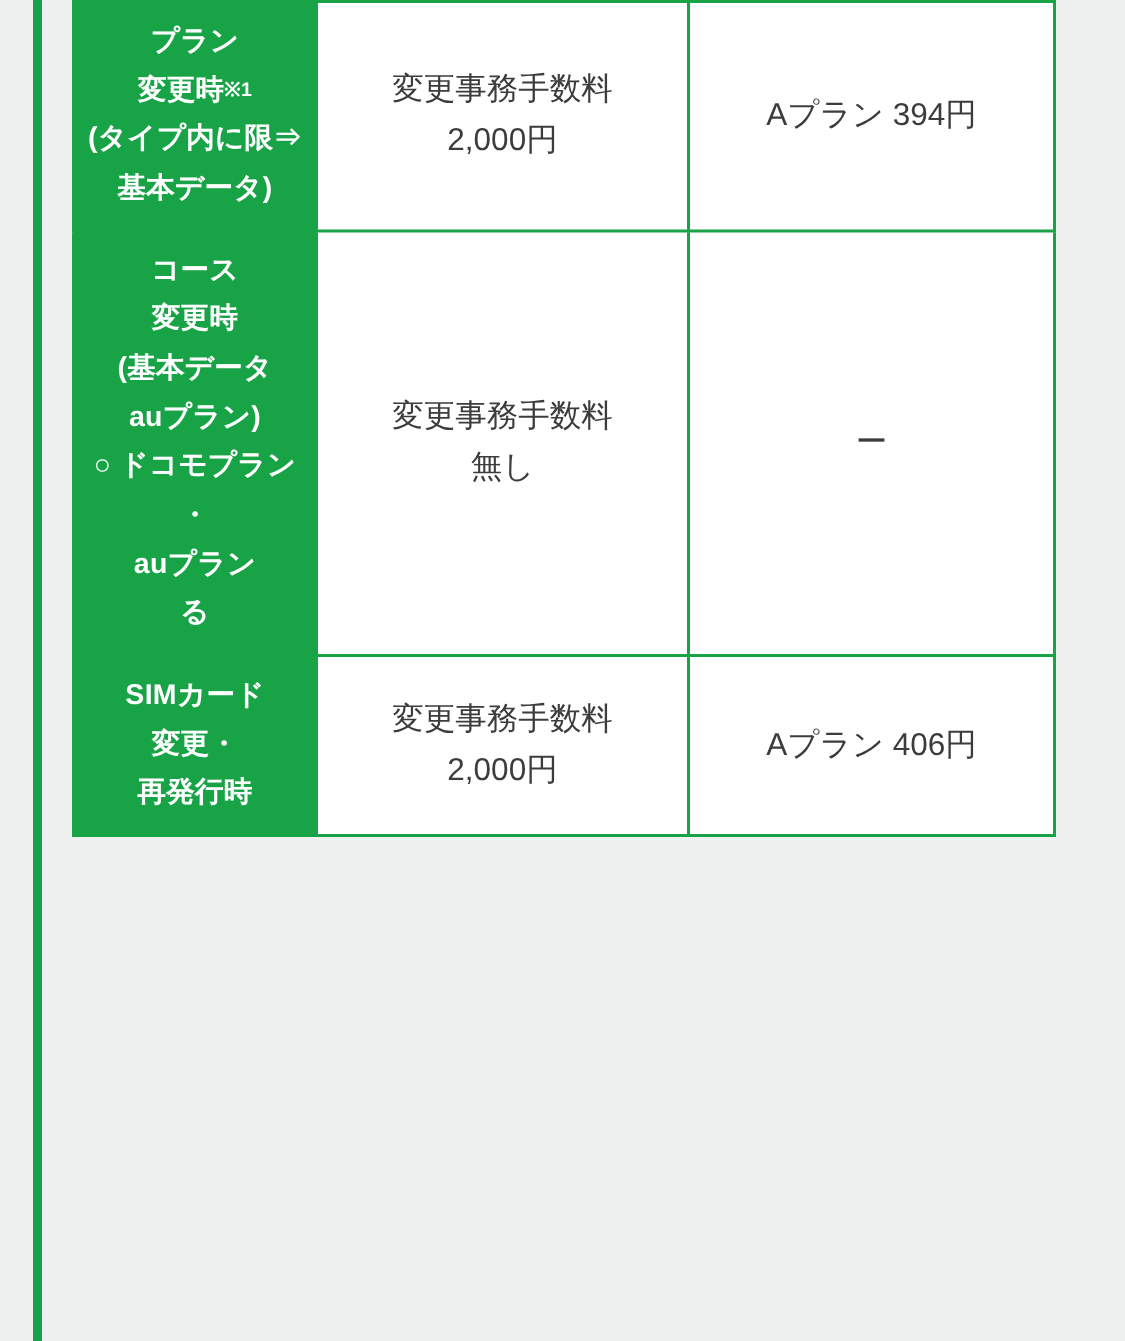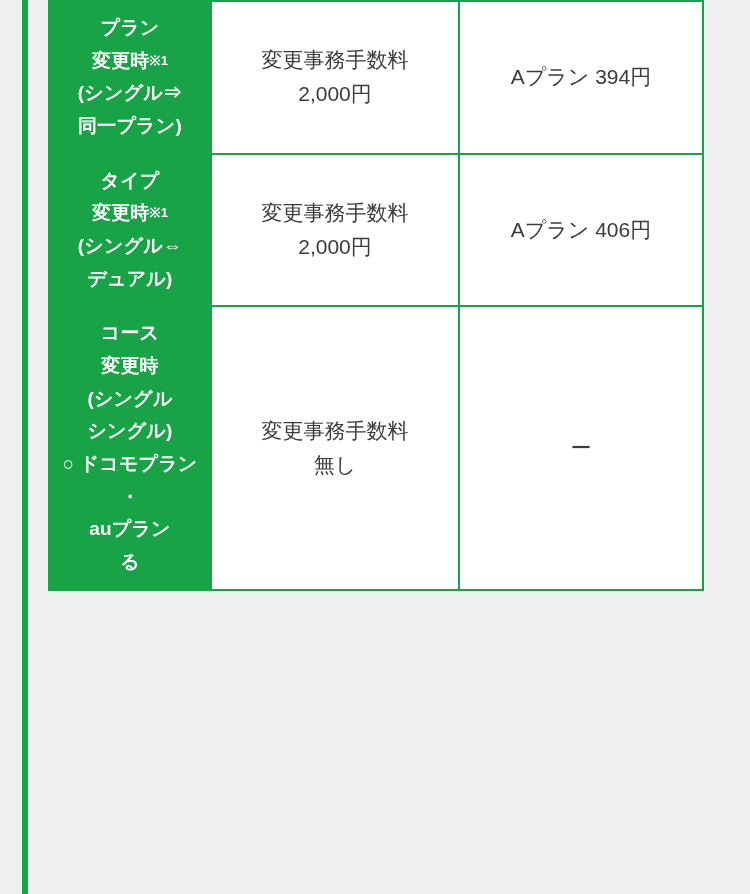--- a/index.html
+++ b/index.html
@@ -91,66 +91,65 @@
         <col class="c1">
         <col class="c2">
         <col class="c3">
       </colgroup>
       <tbody>
 
         <tr>
           <td class="head-cell">
             <span class="line">プラン</span>
             <span class="line nowrap"><span>変更時<span class="sup">※1</span></span></span>
-            <span class="line">(シングル⇒</span>
-            <span class="line">同一プラン)</span>
+            <span class="line">(タイプ内に限⇒</span>
+            <span class="line">基本データ)</span>
           </td>
           <td class="body-cell">
             <span class="line">変更事務手数料</span>
             <span class="line">2,000円</span>
           </td>
           <td class="body-cell">
             <span class="line">Aプラン 394円</span>
           </td>
         </tr>
 
-        <tr>
-          <td class="head-cell">
-            <span class="line">タイプ</span>
-            <span class="line nowrap"><span>変更時<span class="sup">※1</span></span></span>
-            <span class="line">(シングル⇔</span>
-            <span class="line">デュアル)</span>
-          </td>
-          <td class="body-cell">
-            <span class="line">変更事務手数料</span>
-            <span class="line">2,000円</span>
-          </td>
-          <td class="body-cell">
-            <span class="line">Aプラン 406円</span>
-          </td>
-        </tr>
 
         <tr>
           <td class="head-cell">
             <span class="line">コース</span>
             <span class="line">変更時</span>
-            <span class="line">(シングル</span>
-            <span class="line">シングル)</span>
+            <span class="line">(基本データ</span>
+            <span class="line">auプラン)</span>
             <span class="line">○ ドコモプラン</span>
             <span class="line">・</span>
             <span class="line">auプラン</span>
             <span class="line">る</span>
           </td>
           <td class="body-cell">
             <span class="line">変更事務手数料</span>
             <span class="line">無し</span>
           </td>
           <td class="body-cell dash">
             <span class="line">ー</span>
           </td>
         </tr>
 
+        <tr>
+          <td class="head-cell">
+            <span class="line">SIMカード</span>
+            <span class="line">変更・</span>
+            <span class="line">再発行時</span>
+          </td>
+          <td class="body-cell">
+            <span class="line">変更事務手数料</span>
+            <span class="line">2,000円</span>
+          </td>
+          <td class="body-cell">
+            <span class="line">Aプラン 406円</span>
+          </td>
+        </tr>
 
       </tbody>
     </table>
   </div>
 
 </div>
 
 </body></html>

